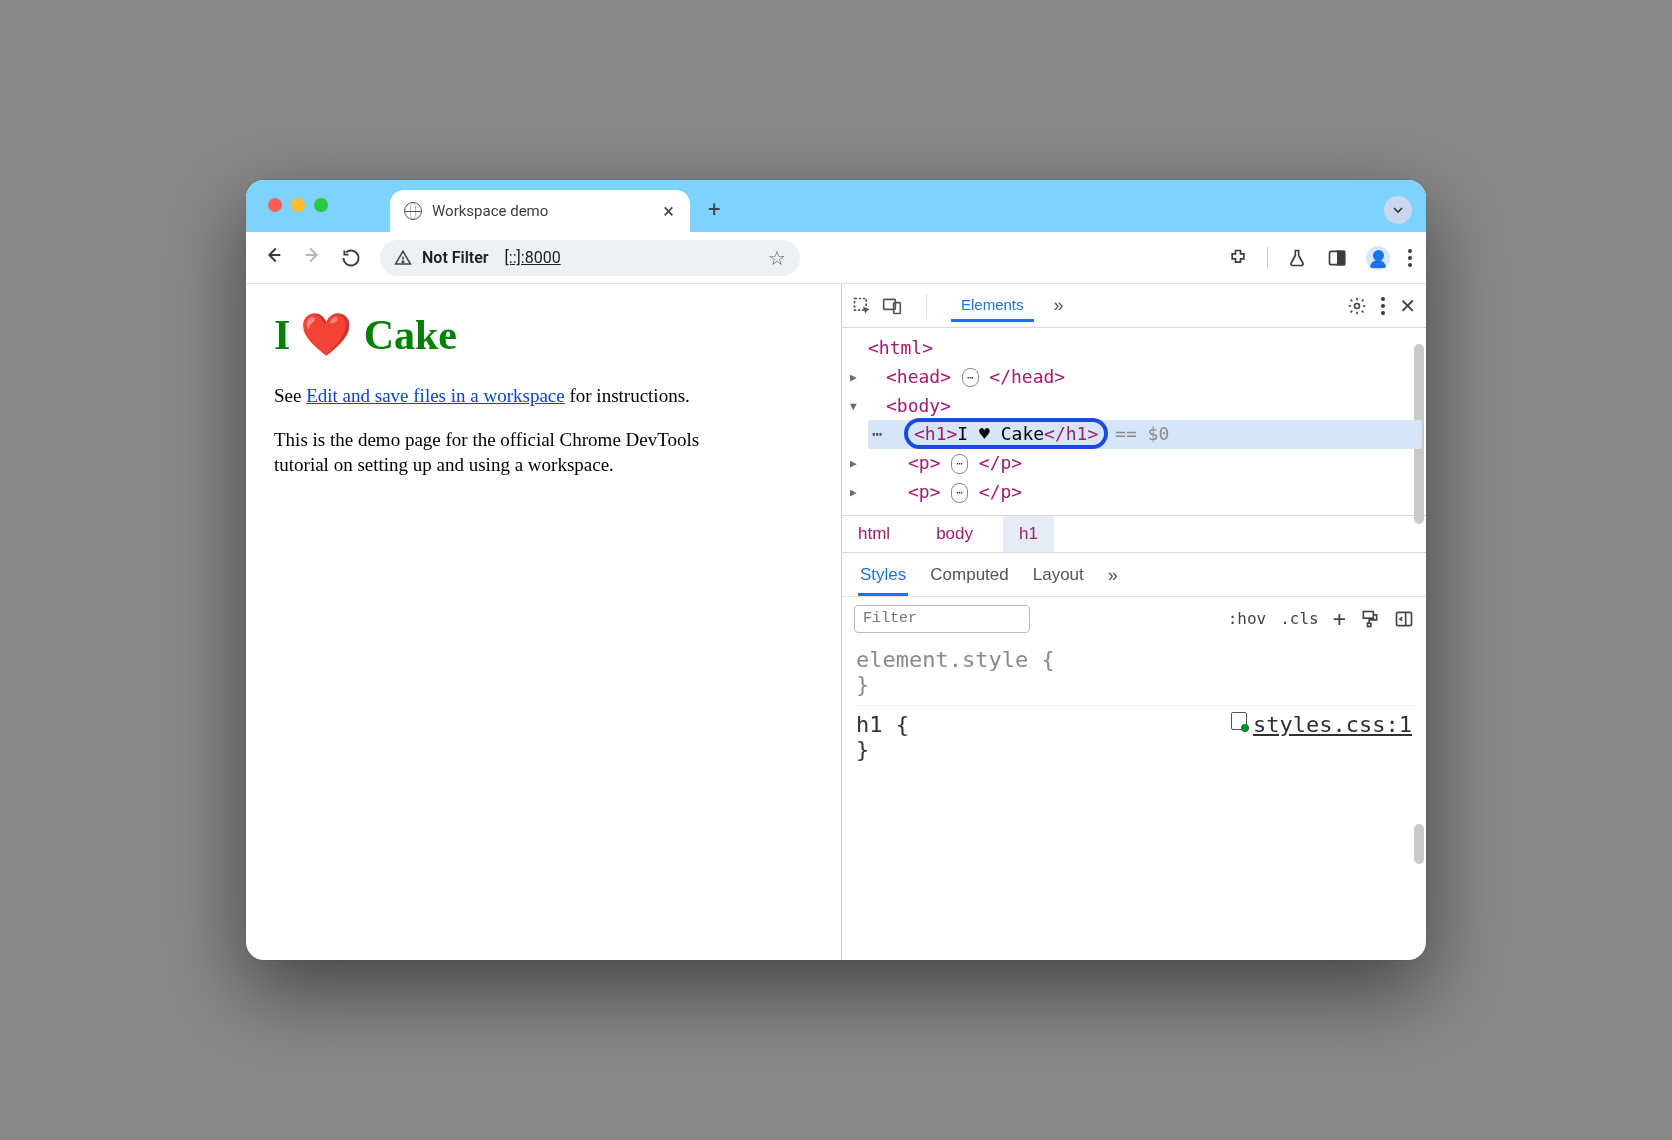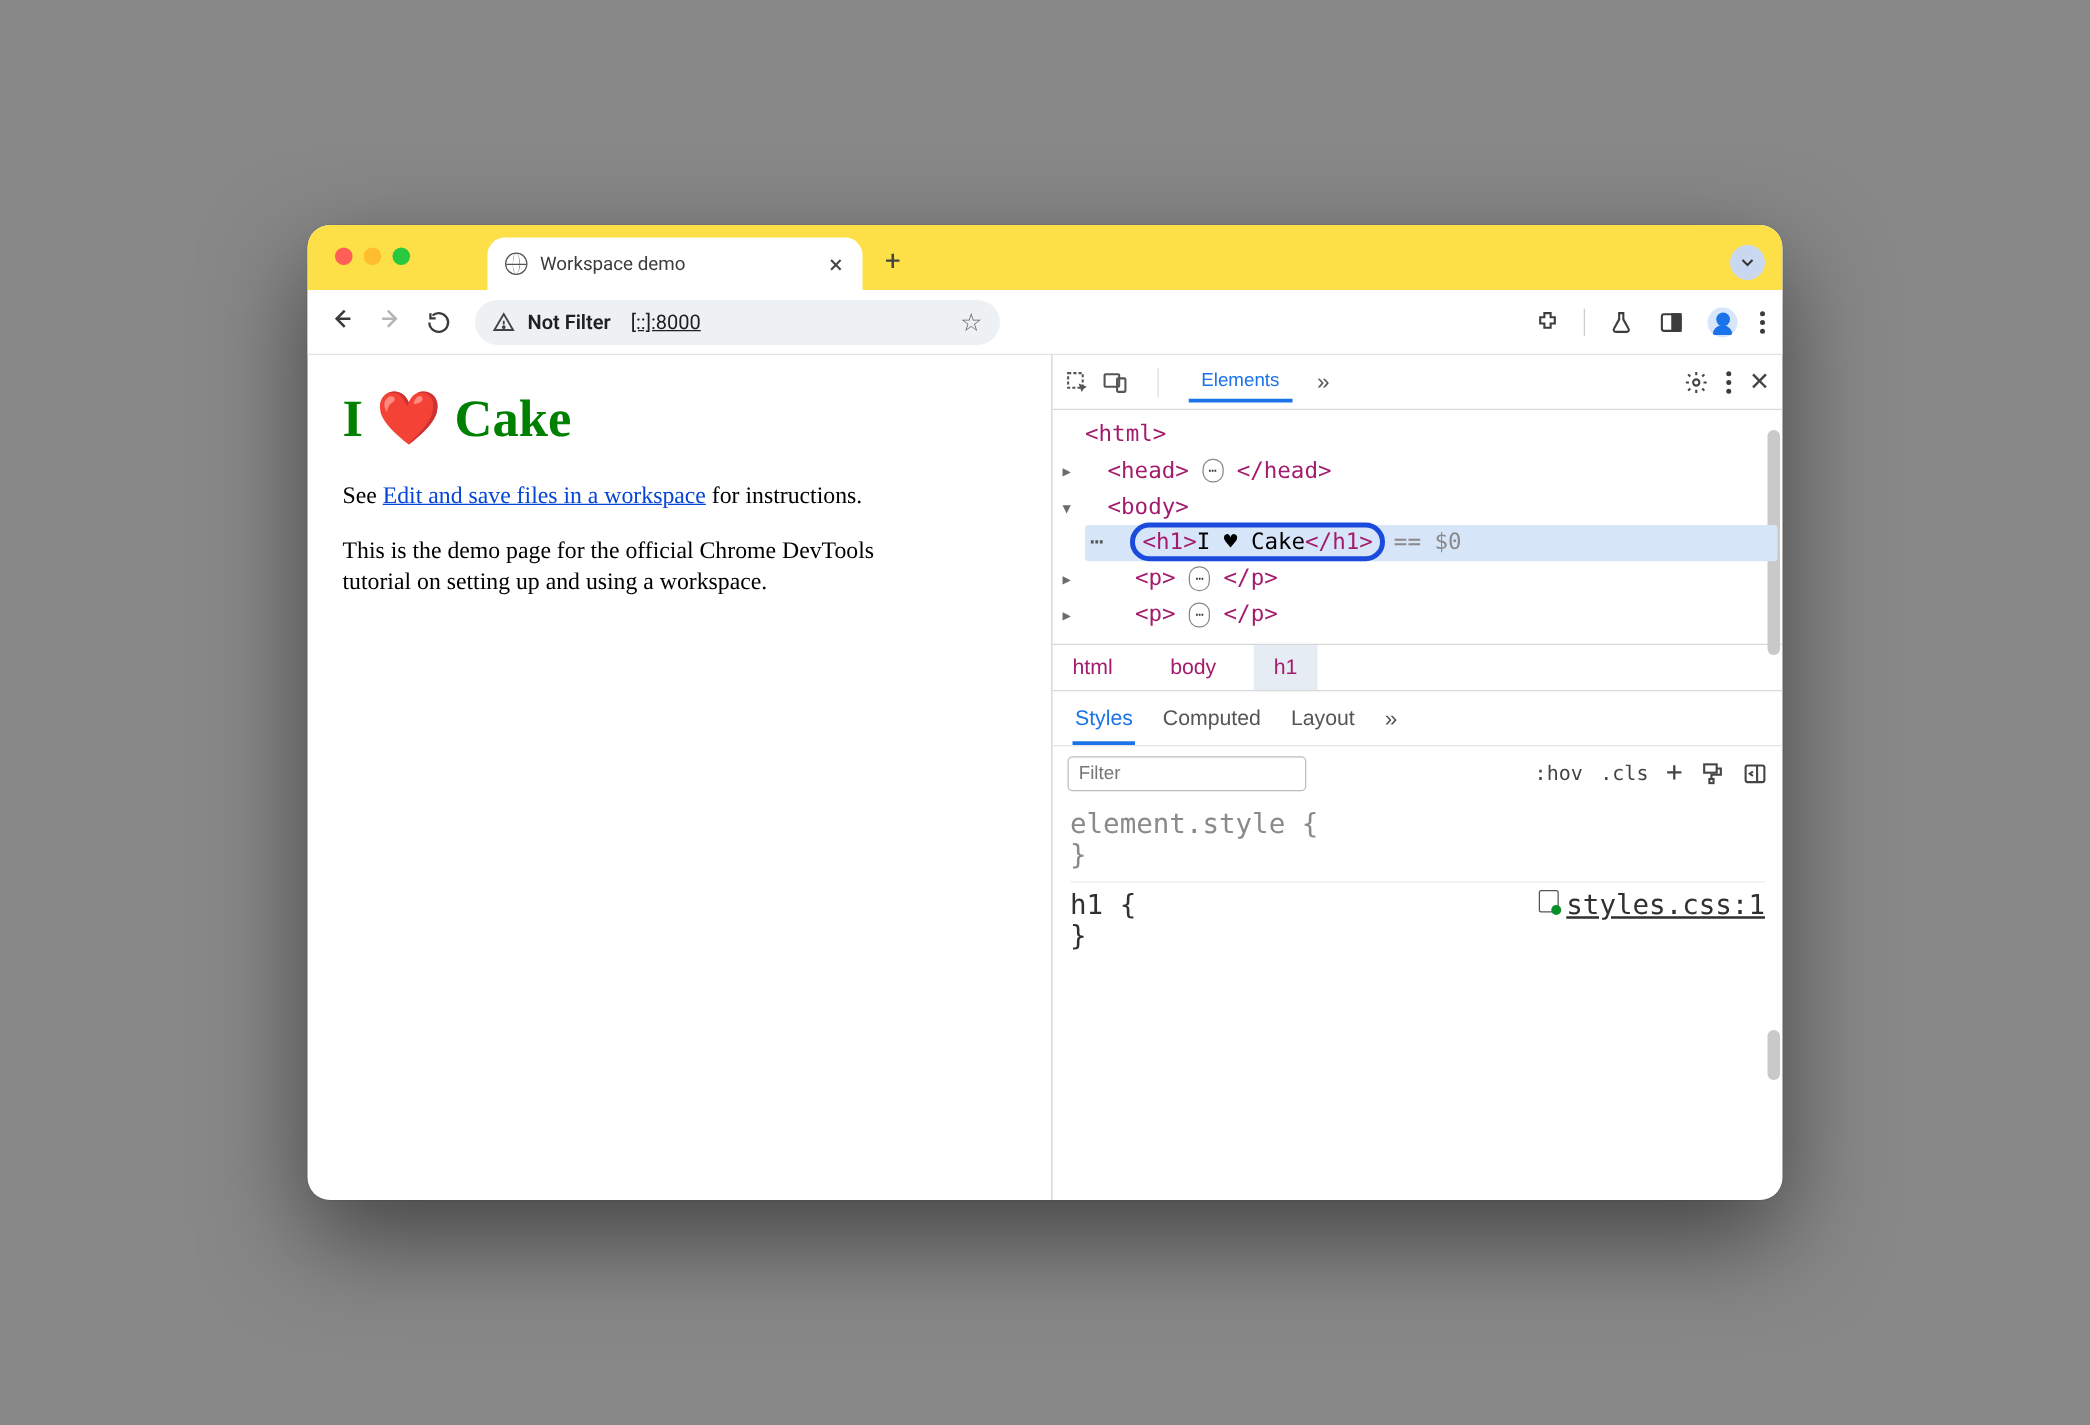--- a/index.html
+++ b/index.html
@@ -1,21 +1,21 @@
 <!DOCTYPE html>
 <html><head>
 <meta charset="utf-8">
 <style>
 * { box-sizing: border-box; margin: 0; padding: 0; }
 body { font-family: -apple-system, BlinkMacSystemFont, "Segoe UI", Roboto, sans-serif; background:#888; display:flex; align-items:center; justify-content:center; height:100vh; }
 
 .window { width:1180px; height:780px; background:#fff; border-radius:18px; overflow:hidden; box-shadow:0 30px 80px rgba(0,0,0,.5),0 0 0 1px rgba(0,0,0,.05); display:flex; flex-direction:column; }
 
 
-.tabbar { background:#fde047; height:52px; display:flex; align-items:flex-end; padding:0 14px; position:relative; }
+.tabbar { background:#7dd3fc; height:52px; display:flex; align-items:flex-end; padding:0 14px; position:relative; }
 .traffic { display:flex; gap:9px; position:absolute; left:22px; top:18px; }
 .traffic span { width:14px; height:14px; border-radius:50%; display:block; }
 .t-red{background:#ff5f57;} .t-yellow{background:#febc2e;} .t-green{background:#28c840;}
 
 .tab { margin-left:130px; background:#fff; height:42px; border-radius:14px 14px 0 0; display:flex; align-items:center; padding:0 16px 0 14px; gap:10px; min-width:300px; font-size:15px; color:#3c3c3c; }
 .tab .globe { width:18px; height:18px; border:1.6px solid #555; border-radius:50%; position:relative; }
 .tab .globe::before { content:""; position:absolute; inset:0; border-left:1.4px solid #555; border-right:1.4px solid #555; border-radius:50%; transform:scaleX(.38); }
 .tab .globe::after { content:""; position:absolute; left:0; right:0; top:50%; height:1.4px; background:#555; }
 .tab .x { margin-left:auto; font-size:20px; color:#444; line-height:1; }
 .newtab { margin-left:18px; margin-bottom:10px; font-size:22px; color:#444; }
@@ -77,21 +77,21 @@
 .crumb { display:flex; gap:14px; border-top:1px solid #d8d8d8; font-size:17px; }
 .crumb span{padding:8px 16px;color:#a31b6c;}
 .crumb span.on{background:#e6ecf3;}
 
 .subtabs { display:flex; gap:20px; padding:6px 16px 0 16px; border-top:1px solid #d8d8d8; color:#555; font-size:17px; }
 .subtabs span{padding:6px 2px 8px;}
 .subtabs span.active{color:#1a73e8;border-bottom:3px solid #1a73e8;font-weight:500;}
 .subtabs .more2{font-size:18px;}
 
 .stylebar { display:flex; align-items:center; padding:8px 12px; gap:14px; border-top:1px solid #e5e5e5; font-family:Menlo,monospace; font-size:16px; color:#444; }
-.stylebar input{width:191px;height:28px;border:1px solid #bdbdbd;border-radius:4px;padding:0 8px;font-size:15px;font-family:Liberation Sans, sans-serif;}
+.stylebar input{width:176px;height:28px;border:1px solid #bdbdbd;border-radius:4px;padding:0 8px;font-size:15px;font-family:Liberation Mono, monospace;}
 .stylebar .sp{margin-left:auto;display:flex;gap:14px;align-items:center;}
 .sicon{width:20px;height:20px;}
 
 .stylerules{font-family:Menlo,monospace;font-size:22px;padding:6px 14px 10px;color:#303030;flex:1;overflow:hidden;}
 .stylerules .gr{color:#8a8a8a;}
 .stylerules .rule{margin-top:8px;border-top:1px solid #eee;padding-top:6px;position:relative;}
 .stylerules .src{position:absolute;right:0;top:6px;text-decoration:underline;color:#303030;display:flex;align-items:flex-start;gap:6px;}
 .src .fic{width:16px;height:18px;border:1.5px solid #555;border-radius:2px;position:relative;}
 .src .fic::after{content:"";position:absolute;right:-3px;bottom:-3px;width:8px;height:8px;border-radius:50%;background:#0a8f2a;}
 .prop{padding-left:32px;}

